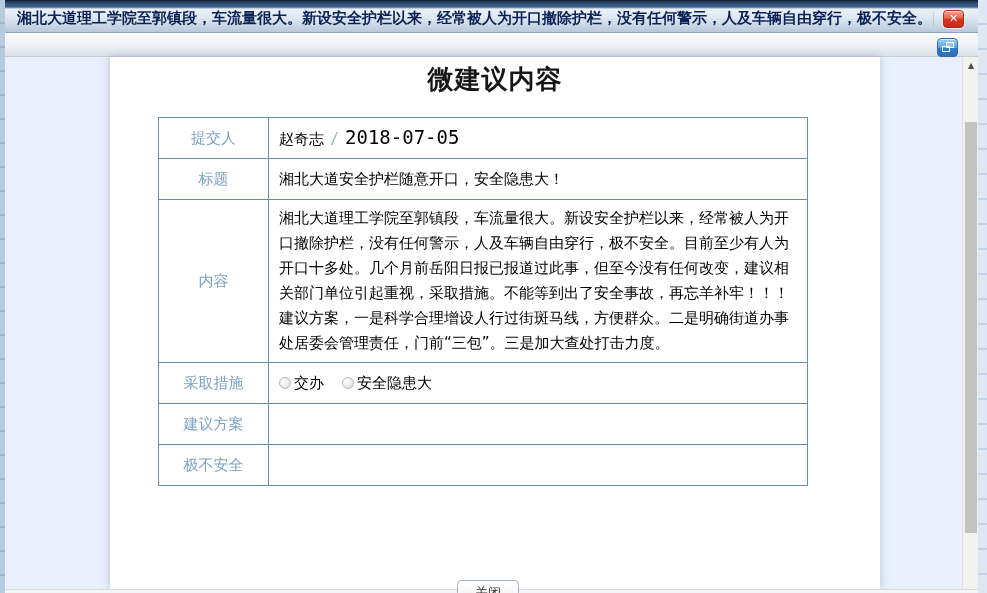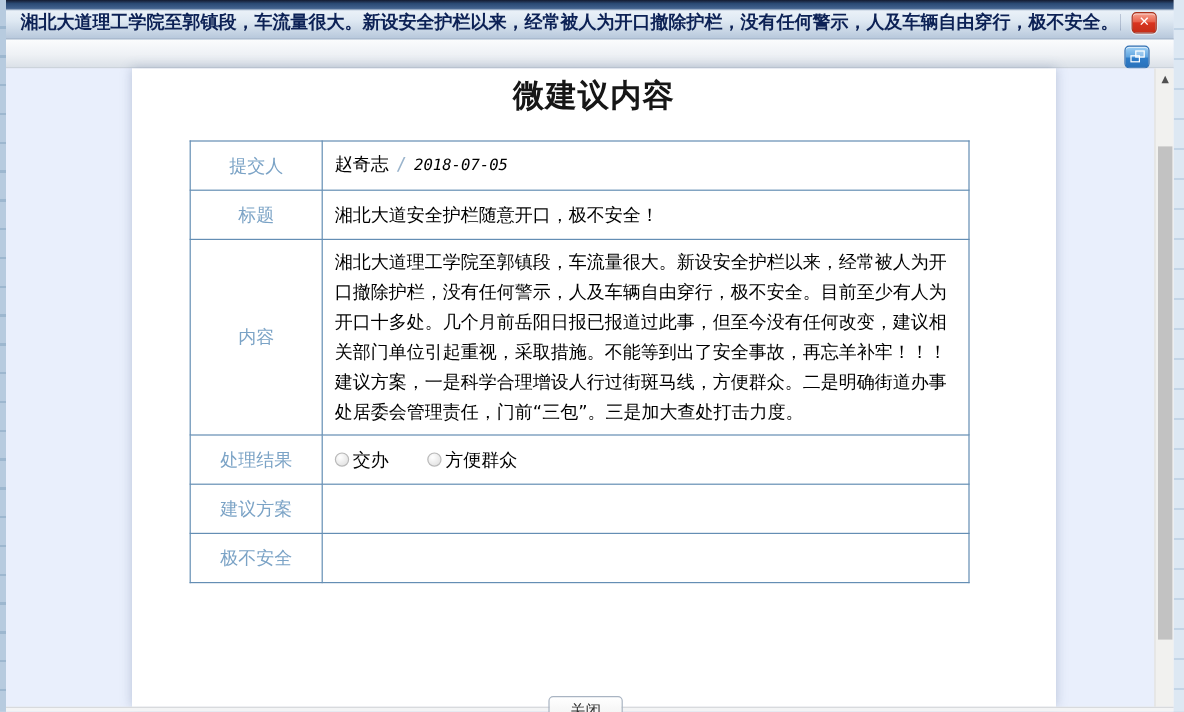--- a/index.html
+++ b/index.html
@@ -43,24 +43,24 @@
 
   .page-heading { margin-top:5px; text-align:center; font-family:"DejaVu Serif","Liberation Serif",serif;
     font-size:26px; font-weight:600; color:#161616; letter-spacing:1px; }
 
   table.detail { border-collapse:collapse; margin:20px 0 0 48px; width:650px; table-layout:fixed;
     font-size:15px; color:#000; }
   table.detail td { border:1px solid #648eb4; vertical-align:middle; }
   td.lbl { width:110px; text-align:center; color:#7ba3c6; font-size:15px; }
   td.val { padding:6px 6px 6px 10px; line-height:25px; }
   tr.std { height:41px; }
-  .mono { font-family:"DejaVu Sans Mono","Liberation Mono",monospace; font-size:13px;font-style:italic; }
+  .mono { font-family:"DejaVu Sans Mono","Liberation Mono",monospace; font-size:19px; }
   .sep  { color:#9ab4cc; padding:0 6px; font-family:"DejaVu Sans Mono",monospace; }
 
-  .radio-group { display:flex; align-items:flex-start; gap:32px; }
+  .radio-group { display:flex; align-items:flex-start; gap:18px; }
   .radio-opt { display:flex; align-items:center; gap:3px; }
   .radio-circle { width:12px; height:12px; border-radius:50%;
     border:1px solid #b9b9b9; background:radial-gradient(circle at 35% 30%,#ffffff,#dcdcdc); }
 
   
   .scrollbar { position:absolute; right:0; top:0; width:16px; height:532px;
     background:#f1f1ef; border-left:1px solid #e0e0de; }
   .sb-up { position:absolute; top:2px; left:0; width:16px; height:14px; text-align:center;
     font-size:8px; color:#505050; line-height:14px; cursor:pointer; }
   .sb-thumb { position:absolute; left:2px; width:12px; top:65px; height:411px;
@@ -102,37 +102,37 @@
       <table class="detail">
         <tbody>
             <tr class="std">
           <td class="lbl">提交人</td>
           <td class="val">
             <span>赵奇志</span><span class="sep">/</span><span class="mono">2018-07-05</span>
           </td>
         </tr>
         <tr class="std">
           <td class="lbl">标题</td>
-          <td class="val">湘北大道安全护栏随意开口，极不安全！</td>
+          <td class="val">湘北大道安全护栏随意开口，安全隐患大！</td>
         </tr>
         <tr>
           <td class="lbl">内容</td>
           <td class="val">湘北大道理工学院至郭镇段，车流量很大。新设安全护栏以来，经常被人为开口撤除护栏，没有任何警示，人及车辆自由穿行，极不安全。目前至少有人为开口十多处。几个月前岳阳日报已报道过此事，但至今没有任何改变，建议相关部门单位引起重视，采取措施。不能等到出了安全事故，再忘羊补牢！！！建议方案，一是科学合理增设人行过街斑马线，方便群众。二是明确街道办事处居委会管理责任，门前“三包”。三是加大查处打击力度。</td>
         </tr>
         <tr class="std">
-          <td class="lbl">处理结果</td>
+          <td class="lbl">采取措施</td>
           <td class="val">
             <div class="radio-group">
               <label class="radio-opt">
                 <span class="radio-circle"></span>
                 <span>交办</span>
               </label>
               <label class="radio-opt">
                 <span class="radio-circle"></span>
-                <span>方便群众</span>
+                <span>安全隐患大</span>
               </label>
             </div>
           </td>
         </tr>
         <tr class="std">
           <td class="lbl">建议方案</td>
           <td class="val"></td>
         </tr>
         <tr class="std">
           <td class="lbl">极不安全</td>

